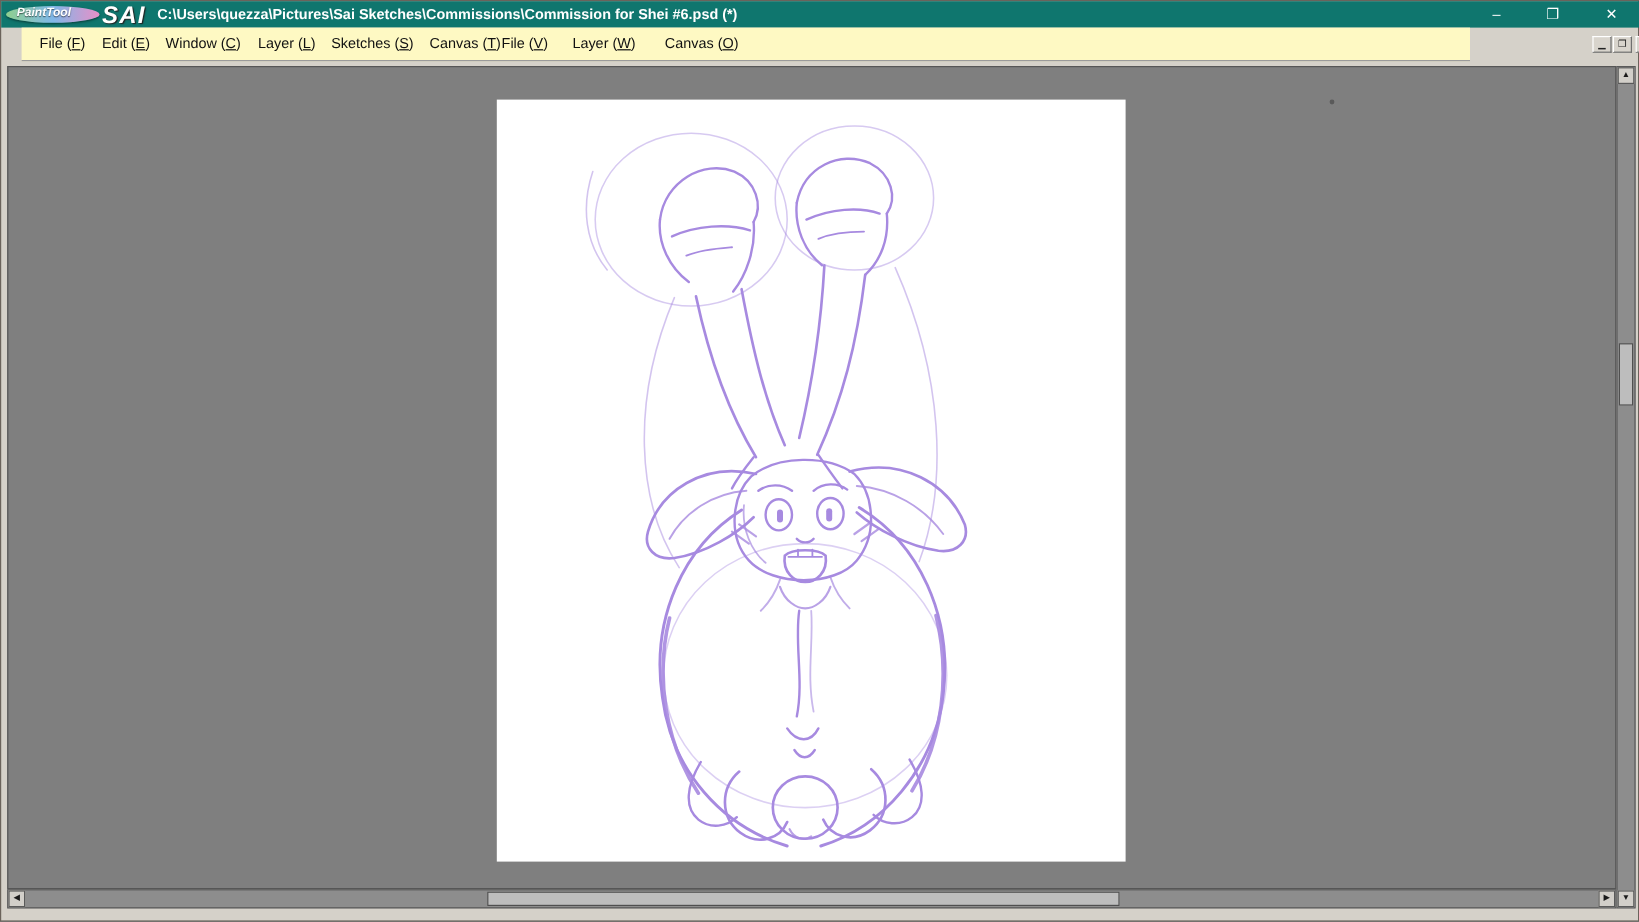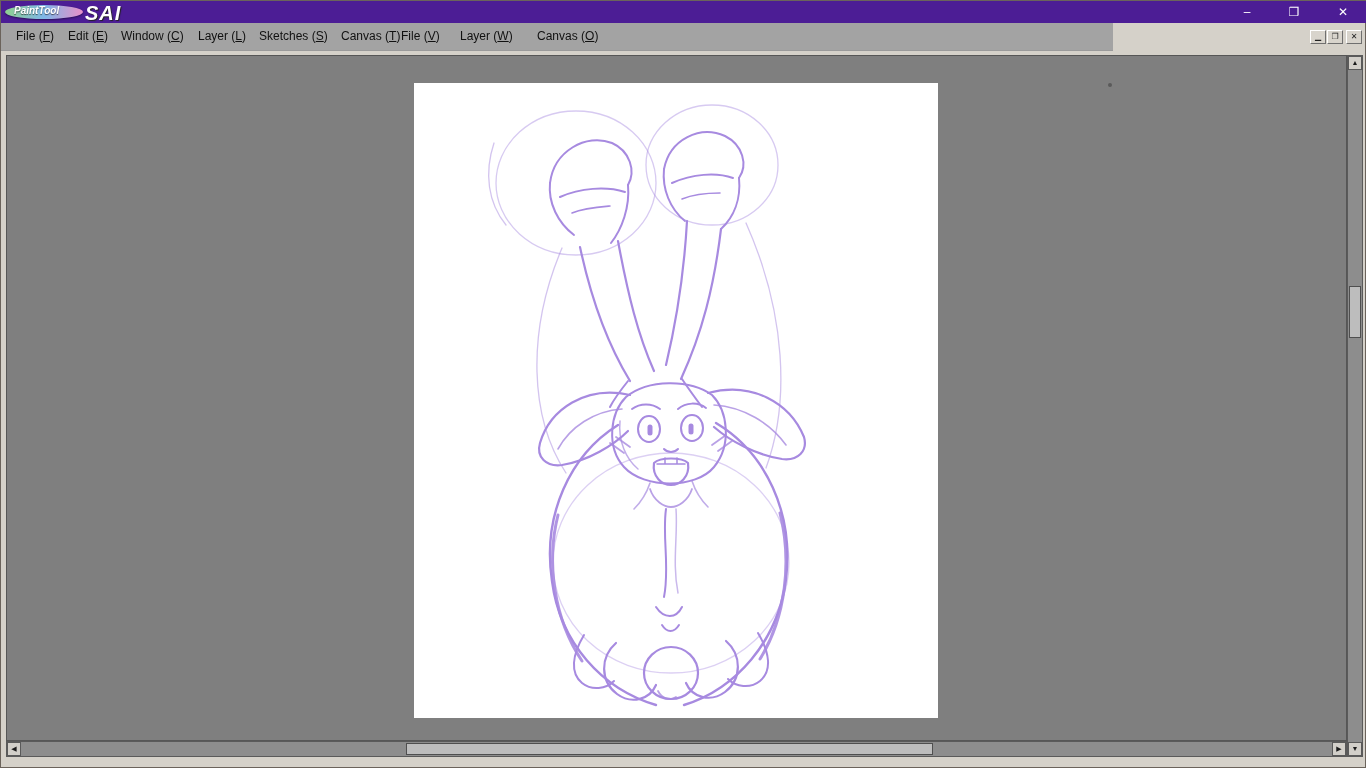--- a/index.html
+++ b/index.html
@@ -1,32 +1,32 @@
 <!DOCTYPE html>
 <html><head>
 <meta charset="utf-8">
 <style>
   html,body{margin:0;padding:0;}
   body{width:1366px;height:768px;overflow:hidden;background:#333;font-family:"Liberation Sans",sans-serif;}
   .app{position:relative;width:1366px;height:768px;background:#d5d1c9;border:1px solid #6b635b;box-sizing:border-box;}
 
   
-  .titlebar{position:absolute;left:0;top:0;width:1366px;height:22px;background:#4c1d95;}
+  .titlebar{position:absolute;left:0;top:0;width:1366px;height:22px;background:#0f766e;}
   .logo{position:absolute;left:4px;top:1px;width:124px;height:20px;}
   .logo-oval{position:absolute;left:0;top:3px;width:78px;height:14px;border-radius:50%;
     background:linear-gradient(90deg,#8fd08f,#7fb7e8,#e890c8);box-shadow:0 1px 2px rgba(0,0,0,.45);}
   .logo-script{position:absolute;left:9px;top:3px;font-size:10px;font-style:italic;font-weight:bold;color:#fff;
     text-shadow:0 1px 1px rgba(0,0,0,.6);white-space:nowrap;}
   .logo-sai{position:absolute;left:80px;top:0px;font-size:20px;font-style:italic;font-weight:bold;color:#fff;
     letter-spacing:1px;text-shadow:1px 1px 1px #222;}
   .window-title{position:absolute;left:130px;top:4px;font-size:12px;font-weight:bold;color:#fff;white-space:nowrap;}
   .win-btn{position:absolute;top:0;width:32px;height:22px;color:#fff;font-size:12px;text-align:center;line-height:22px;cursor:default;}
 
   
-  .menubar{position:absolute;left:0;top:22px;width:1112px;height:28px;background:#a3a3a3;border-bottom:1px solid #9a9a9a;box-sizing:border-box;}
+  .menubar{position:absolute;left:17px;top:22px;width:1207px;height:28px;background:#fef9c3;border-bottom:1px solid #9a9a9a;box-sizing:border-box;}
   .menu-item{position:absolute;top:0;height:27px;line-height:27px;font-size:12px;color:#111;padding:0 5px;white-space:nowrap;cursor:default;}
   .mkey{text-decoration:underline;}
   .mdi-btn{position:absolute;top:7px;width:16px;height:14px;background:#d8d4cc;border:1px solid;
     border-color:#ffffff #6f6f6f #6f6f6f #ffffff;font-size:8px;text-align:center;line-height:12px;color:#222;cursor:default;box-sizing:border-box;}
 
   
   .workspace{position:absolute;left:5px;top:54px;width:1341px;height:686px;background:#7f7f7f;border:1px solid #565656;box-sizing:border-box;overflow:hidden;}
   .canvas{position:absolute;left:407px;top:27px;width:524px;height:635px;background:#ffffff;}
   .cursor-dot{position:absolute;left:1101px;top:27px;width:4px;height:4px;background:#5a5a5a;border-radius:50%;}
 
@@ -44,20 +44,21 @@
 <body>
 
 <div class="app">
 
   <div class="titlebar">
     <div class="logo">
       <div class="logo-oval"></div>
       <span class="logo-script">PaintTool</span>
       <span class="logo-sai">SAI</span>
     </div>
+    <span class="window-title">C:\Users\quezza\Pictures\Sai Sketches\Commissions\Commission for Shei #6.psd (*)</span>
     <div class="win-btn" style="left:1230px;">–</div>
     <div class="win-btn" style="left:1277px;">❐</div>
     <div class="win-btn" style="left:1326px;">✕</div>
   </div>
 
   <div class="menubar">
     <div class="menu-item" style="left:10px"><span>File (</span><span class="mkey">F</span><span>)</span></div>
     <div class="menu-item" style="left:62px"><span>Edit (</span><span class="mkey">E</span><span>)</span></div>
     <div class="menu-item" style="left:115px"><span>Window (</span><span class="mkey">C</span><span>)</span></div>
     <div class="menu-item" style="left:192px"><span>Layer (</span><span class="mkey">L</span><span>)</span></div>

